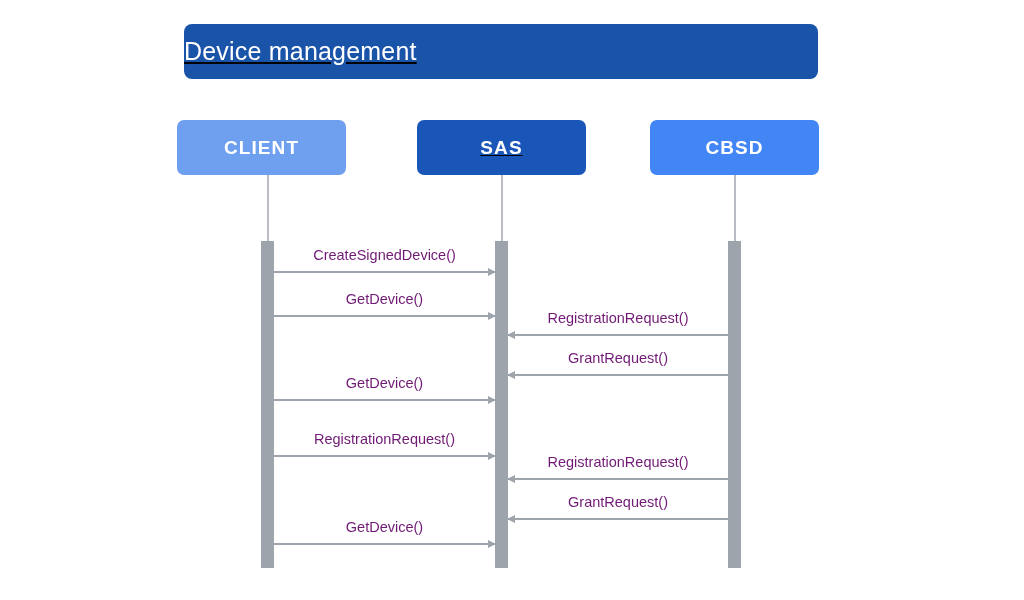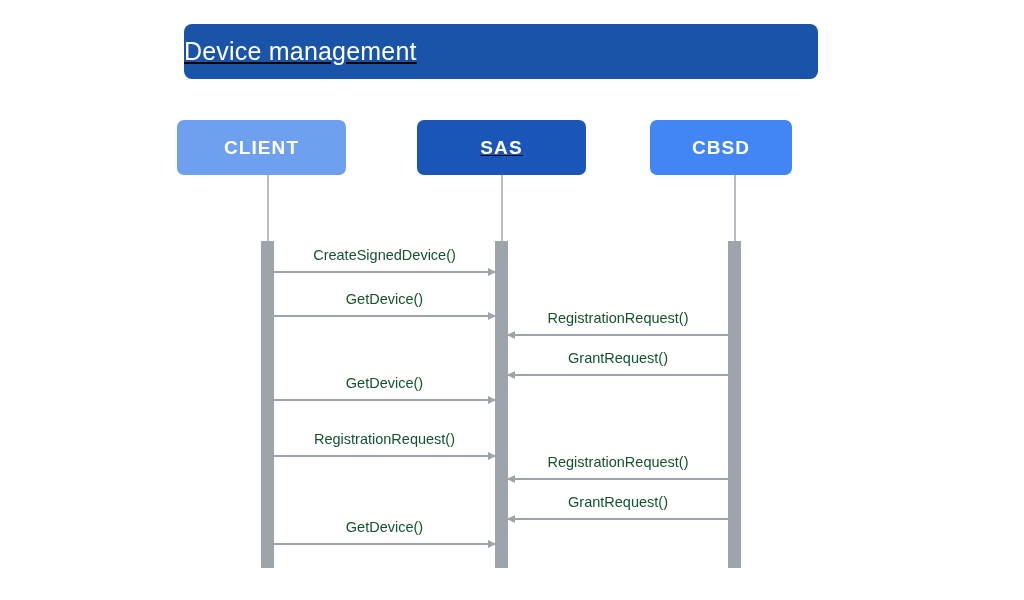--- a/index.html
+++ b/index.html
@@ -103,21 +103,21 @@
   .msg.to-left .msg-head {
     left: -1px;
     border-right: 8px solid #9EA4AC;
   }
   .msg .msg-label {
     position: absolute;
     left: 0;
     width: 100%;
     bottom: 9px;
     text-align: center;
-    color: #14532d;
+    color: #701a75;
     font-size: 14.5px;
     font-weight: 400;
     line-height: 1;
     white-space: nowrap;
   }
 </style>
 </head>
 <body>
 
 <div id="diagram">
@@ -132,21 +132,21 @@
       <div class="lifeline" style="left: 733.5px; top: 175px; height: 393px; background: rgb(185, 188, 194);"></div>
       <div class="activation" style="left: 261px; top: 241px; height: 327px; background: rgb(158, 164, 172);"></div>
       <div class="activation" style="left: 495px; top: 241px; height: 327px; background: rgb(158, 164, 172);"></div>
       <div class="activation" style="left: 728px; top: 241px; height: 327px; background: rgb(158, 164, 172);"></div>
       <div class="actor-box" style="left: 177px; width: 169px; background: rgb(111, 160, 240);">
         <span class="actor-label">CLIENT</span>
       </div>
       <div class="actor-box" style="left: 417px; width: 169px; background: rgb(26, 86, 184); text-decoration: underline;">
         <span class="actor-label">SAS</span>
       </div>
-      <div class="actor-box" style="left: 650px; width: 142px; background: rgb(66, 133, 244);">
+      <div class="actor-box" style="left: 650px; width: 169px; background: rgb(66, 133, 244);">
         <span class="actor-label">CBSD</span>
       </div>
       <div class="msg to-right" style="left: 274px; width: 221px; top: 271px;">
         <div class="msg-line" style="width: 100%; background: rgb(158, 164, 172);"></div>
         <div class="msg-head"></div>
         <div class="msg-label">CreateSignedDevice()</div>
       </div>
       <div class="msg to-right" style="left: 274px; width: 221px; top: 315px;">
         <div class="msg-line" style="width: 100%; background: rgb(158, 164, 172);"></div>
         <div class="msg-head"></div>

